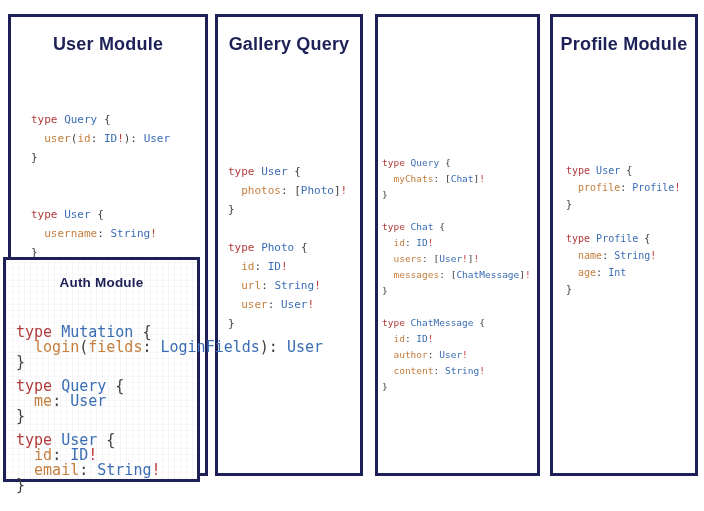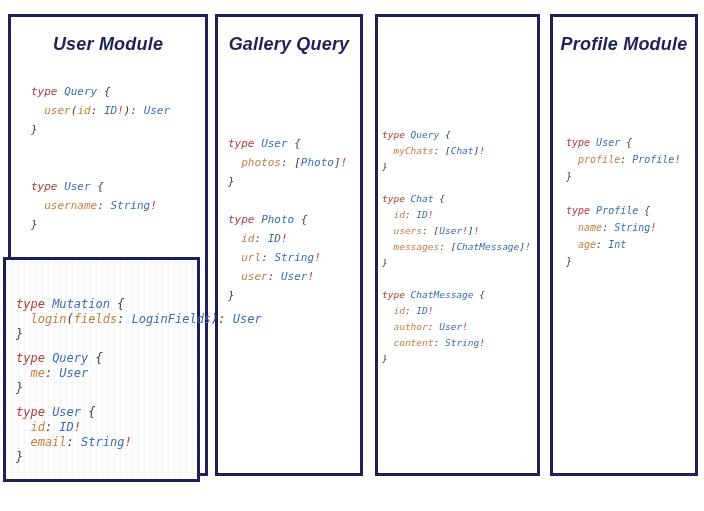--- a/index.html
+++ b/index.html
@@ -2,21 +2,20 @@
 <html style="--navy: #1d2157; --keyword: #b23b3b; --typename: #3a6db4; --field: #c57e3e; --punct: #3f3f3f; --bang: #c23a3a;"><head>
 <meta charset="utf-8">
 <style>
   html,body{margin:0;padding:0;background:#ffffff;}
   #canvas{
     position:relative;
     width:704px;height:511px;
     background:#ffffff;
     overflow:hidden;
     font-family:"Liberation Sans",sans-serif;
-    font-style:italic;
   }
   .panel{
     position:absolute;
     background:#ffffff;
     border:3px solid var(--navy,#1d2157);
     box-sizing:border-box;
   }
   .module-title{
     position:absolute;left:0;right:0;
     text-align:center;
@@ -24,40 +23,41 @@
     font-weight:bold;
     color:var(--navy,#1d2157);
     letter-spacing:.2px;
   }
   .main-title{top:17px;font-size:18px;}
   .auth-title{top:15px;font-size:13.5px;}
   .code{
     position:absolute;
     font-family:"DejaVu Sans Mono",monospace;
     white-space:pre;
+    margin-top:28px;
   }
   .line{display:block;}
   .tk-k{color:var(--keyword,#b23b3b);}
   .tk-t{color:var(--typename,#3a6db4);}
   .tk-f{color:var(--field,#c57e3e);}
   .tk-p{color:var(--punct,#3f3f3f);}
   .tk-b{color:var(--bang,#c23a3a);}
 
   #panel-user{left:8px;top:14px;width:200px;height:462px;}
   #panel-user .code{left:20px;top:65px;font-size:11px;line-height:19px;}
 
   #panel-auth{
     left:3px;top:257px;width:197px;height:225px;z-index:2;
     border-width:3px;
     background-color:#ffffff;
     background-image:
       repeating-linear-gradient(90deg, rgba(175,180,198,0.12) 0 1px, transparent 1px 6px),
       repeating-linear-gradient(0deg, rgba(175,180,198,0.07) 0 1px, transparent 1px 6px);
   }
-  #panel-auth .code{left:10px;top:37px;font-size:12px;line-height:15px;}
+  #panel-auth .code{left:10px;top:37px;font-size:15px;line-height:15px;}
   #panel-auth .line.blank{height:9px;line-height:9px;overflow:hidden;}
 
   #panel-gallery{left:215px;top:14px;width:148px;height:462px;}
   #panel-gallery .code{left:10px;top:117px;font-size:11px;line-height:19px;}
 
   #panel-chat{left:375px;top:14px;width:165px;height:462px;}
   #panel-chat .code{left:4px;top:110px;font-size:9.5px;line-height:16px;}
 
   #panel-profile{left:550px;top:14px;width:148px;height:462px;}
   #panel-profile .code{left:13px;top:117px;font-size:10px;line-height:17px;}
@@ -66,20 +66,21 @@
 <body>
 
 <div id="canvas">
 
   <div id="panel-user" class="panel">
     <div class="module-title main-title">User Module</div>
     <div class="code"><div class="line"><span class="tk-k">type </span><span class="tk-t">Query </span><span class="tk-p">{</span></div><div class="line"><span class="tk-f">  user</span><span class="tk-p">(</span><span class="tk-f">id</span><span class="tk-p">: </span><span class="tk-t">ID</span><span class="tk-b">!</span><span class="tk-p">): </span><span class="tk-t">User</span></div><div class="line"><span class="tk-p">}</span></div><div class="line blank">&nbsp;</div><div class="line blank">&nbsp;</div><div class="line"><span class="tk-k">type </span><span class="tk-t">User </span><span class="tk-p">{</span></div><div class="line"><span class="tk-f">  username</span><span class="tk-p">: </span><span class="tk-t">String</span><span class="tk-b">!</span></div><div class="line"><span class="tk-p">}</span></div></div>
   </div>
 
   <div id="panel-auth" class="panel">
+    <div class="module-title auth-title">Auth Module</div>
     <div class="code"><div class="line"><span class="tk-k">type </span><span class="tk-t">Mutation </span><span class="tk-p">{</span></div><div class="line"><span class="tk-f">  login</span><span class="tk-p">(</span><span class="tk-f">fields</span><span class="tk-p">: </span><span class="tk-t">LoginFields</span><span class="tk-p">): </span><span class="tk-t">User</span></div><div class="line"><span class="tk-p">}</span></div><div class="line blank">&nbsp;</div><div class="line"><span class="tk-k">type </span><span class="tk-t">Query </span><span class="tk-p">{</span></div><div class="line"><span class="tk-f">  me</span><span class="tk-p">: </span><span class="tk-t">User</span></div><div class="line"><span class="tk-p">}</span></div><div class="line blank">&nbsp;</div><div class="line"><span class="tk-k">type </span><span class="tk-t">User </span><span class="tk-p">{</span></div><div class="line"><span class="tk-f">  id</span><span class="tk-p">: </span><span class="tk-t">ID</span><span class="tk-b">!</span></div><div class="line"><span class="tk-f">  email</span><span class="tk-p">: </span><span class="tk-t">String</span><span class="tk-b">!</span></div><div class="line"><span class="tk-p">}</span></div></div>
   </div>
 
   <div id="panel-gallery" class="panel">
     <div class="module-title main-title">Gallery Query</div>
     <div class="code"><div class="line"><span class="tk-k">type </span><span class="tk-t">User </span><span class="tk-p">{</span></div><div class="line"><span class="tk-f">  photos</span><span class="tk-p">: [</span><span class="tk-t">Photo</span><span class="tk-p">]</span><span class="tk-b">!</span></div><div class="line"><span class="tk-p">}</span></div><div class="line blank">&nbsp;</div><div class="line"><span class="tk-k">type </span><span class="tk-t">Photo </span><span class="tk-p">{</span></div><div class="line"><span class="tk-f">  id</span><span class="tk-p">: </span><span class="tk-t">ID</span><span class="tk-b">!</span></div><div class="line"><span class="tk-f">  url</span><span class="tk-p">: </span><span class="tk-t">String</span><span class="tk-b">!</span></div><div class="line"><span class="tk-f">  user</span><span class="tk-p">: </span><span class="tk-t">User</span><span class="tk-b">!</span></div><div class="line"><span class="tk-p">}</span></div></div>
   </div>
 
   <div id="panel-chat" class="panel">
     <div class="code"><div class="line"><span class="tk-k">type </span><span class="tk-t">Query </span><span class="tk-p">{</span></div><div class="line"><span class="tk-f">  myChats</span><span class="tk-p">: [</span><span class="tk-t">Chat</span><span class="tk-p">]</span><span class="tk-b">!</span></div><div class="line"><span class="tk-p">}</span></div><div class="line blank">&nbsp;</div><div class="line"><span class="tk-k">type </span><span class="tk-t">Chat </span><span class="tk-p">{</span></div><div class="line"><span class="tk-f">  id</span><span class="tk-p">: </span><span class="tk-t">ID</span><span class="tk-b">!</span></div><div class="line"><span class="tk-f">  users</span><span class="tk-p">: [</span><span class="tk-t">User</span><span class="tk-b">!</span><span class="tk-p">]</span><span class="tk-b">!</span></div><div class="line"><span class="tk-f">  messages</span><span class="tk-p">: [</span><span class="tk-t">ChatMessage</span><span class="tk-p">]</span><span class="tk-b">!</span></div><div class="line"><span class="tk-p">}</span></div><div class="line blank">&nbsp;</div><div class="line"><span class="tk-k">type </span><span class="tk-t">ChatMessage </span><span class="tk-p">{</span></div><div class="line"><span class="tk-f">  id</span><span class="tk-p">: </span><span class="tk-t">ID</span><span class="tk-b">!</span></div><div class="line"><span class="tk-f">  author</span><span class="tk-p">: </span><span class="tk-t">User</span><span class="tk-b">!</span></div><div class="line"><span class="tk-f">  content</span><span class="tk-p">: </span><span class="tk-t">String</span><span class="tk-b">!</span></div><div class="line"><span class="tk-p">}</span></div></div>

